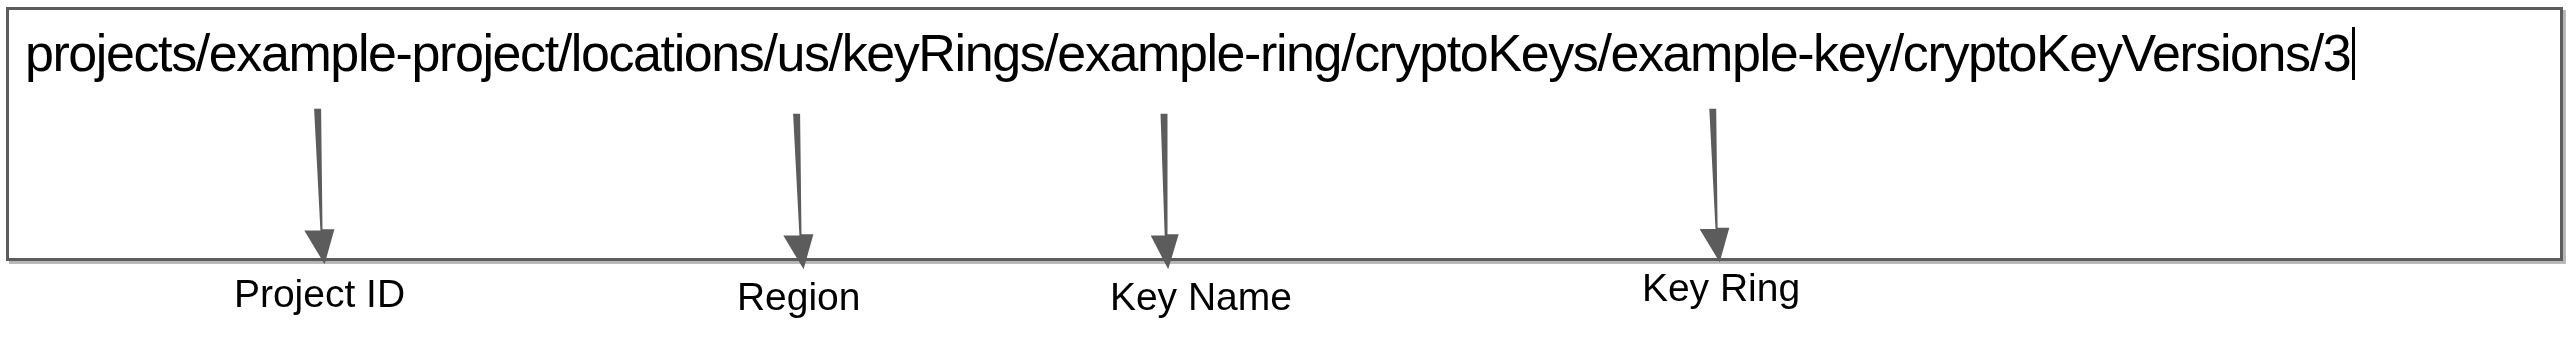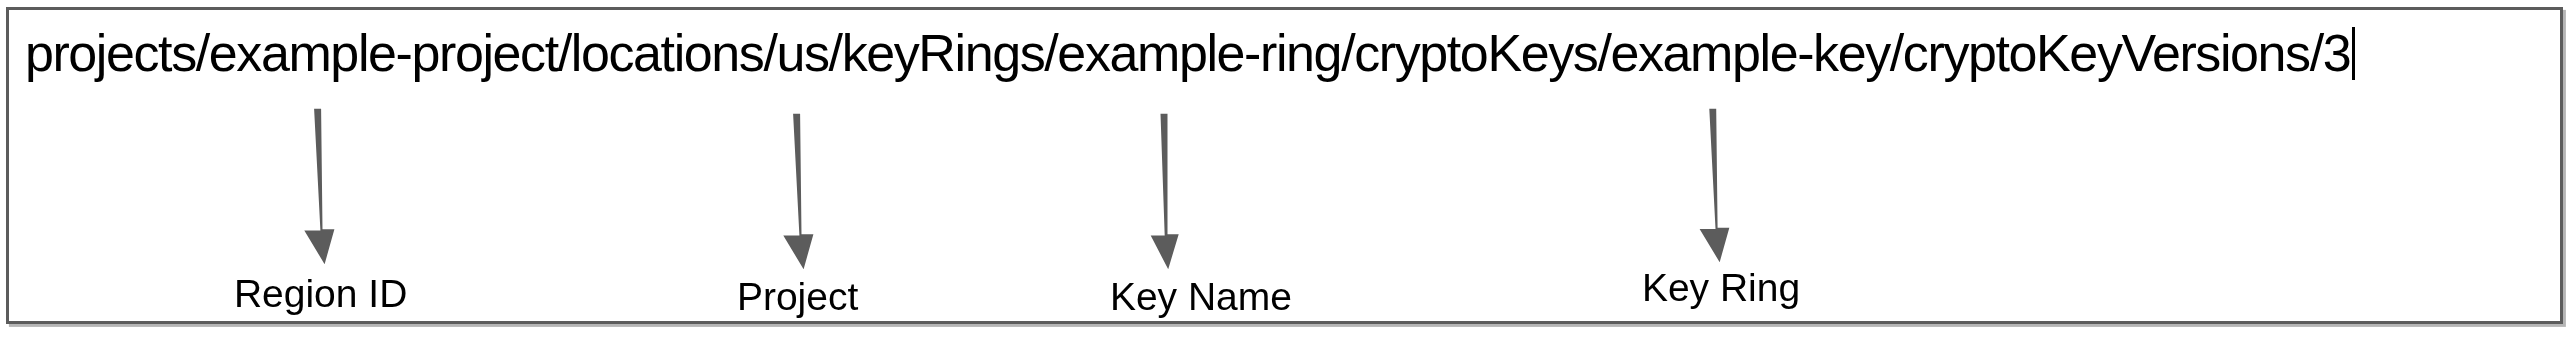--- a/index.html
+++ b/index.html
@@ -13,21 +13,21 @@
     font-family: "Liberation Sans", sans-serif;
     overflow: hidden;
   }
 
   
   #diagram-panel {
     position: absolute;
     left: 5.9px;
     top: 7.4px;
     width: 2557px;
-    height: 317px;
+    height: 254px;
     box-sizing: border-box;
     background: #ffffff;
     border: 3.7px solid #5c5c5c;
     box-shadow: 2.9px 2.9px 0 0 rgba(120,120,120,0.55);
   }
 
   
   #resource-path-line {
     position: absolute;
     left: 16px;
@@ -79,28 +79,28 @@
 <div id="diagram-panel" style="border-color: rgb(92, 92, 92); background: rgb(255, 255, 255);">
 
   <div id="resource-path-line">
     <span id="resource-path-text" style="color: rgb(0, 0, 0);">projects/example-project/locations/us/keyRings/example-ring/cryptoKeys/example-key/cryptoKeyVersions/3</span><span id="text-caret"></span>
   </div>
 
   <div class="callout" id="callout-0" style="left: 0px; top: 0px;">
     <svg class="callout-arrow" width="59" height="161" viewBox="0 0 80 230" style="left: 291px; top: 96px; height: 161px;">
       <path d="M 18 4 L 27 178 L 4 178 L 33 226 L 47 176 L 30 176 L 28 4 Z" fill="#5c5c5c"></path>
     </svg>
-    <span class="callout-label" style="left: 225px; top: 263px;">Region ID</span>
+    <span class="callout-label" style="left: 225px; top: 263px;">Project ID</span>
   </div>
 
   <div class="callout" id="callout-1" style="left: 0px; top: 0px;">
     <svg class="callout-arrow" width="59" height="161" viewBox="0 0 80 230" style="left: 770px; top: 101px; height: 161px;">
       <path d="M 18 4 L 27 178 L 4 178 L 33 226 L 47 176 L 30 176 L 28 4 Z" fill="#5c5c5c"></path>
     </svg>
-    <span class="callout-label" style="left: 728px; top: 266px;">Project</span>
+    <span class="callout-label" style="left: 728px; top: 266px;">Region</span>
   </div>
 
   <div class="callout" id="callout-2" style="left: 0px; top: 0px;">
     <svg class="callout-arrow" width="59" height="161" viewBox="0 0 80 230" style="left: 1136px; top: 101px; height: 161px;">
       <path d="M 20 4 L 26 178 L 6 178 L 31 226 L 46 176 L 30 176 L 30 4 Z" fill="#5c5c5c"></path>
     </svg>
     <span class="callout-label" style="left: 1101px; top: 266px;">Key Name</span>
   </div>
 
   <div class="callout" id="callout-3" style="left: 0px; top: 0px;">

